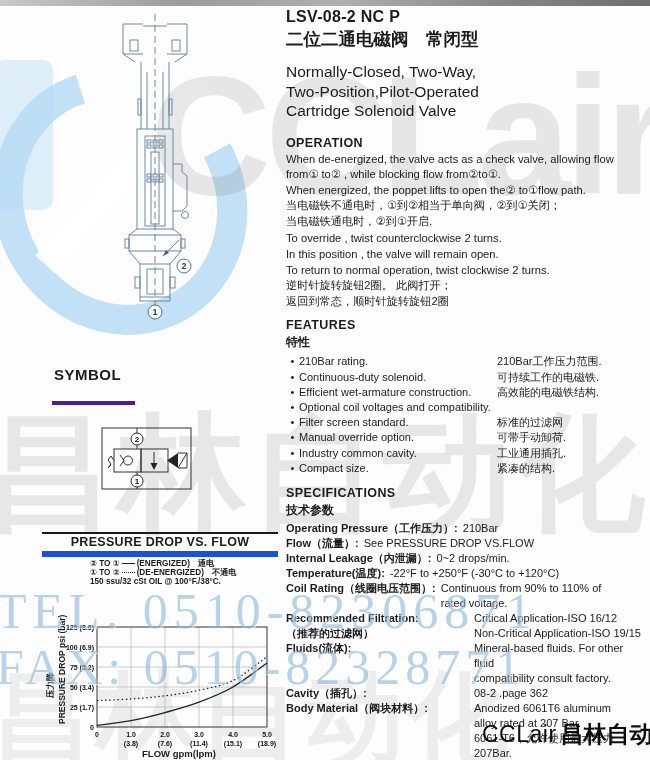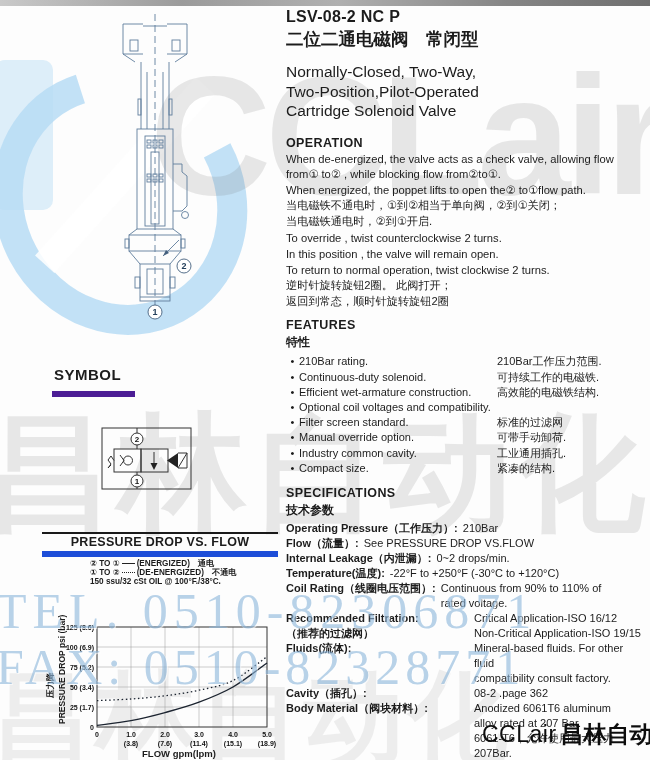--- a/index.html
+++ b/index.html
@@ -18,21 +18,21 @@
           color:#8fb8dc;opacity:.62;letter-spacing:5px;z-index:3;text-shadow:1px 1px 0 #fff;}
   .wm-swirl{position:absolute;left:-15px;top:42px;z-index:0;}
   
   .valve-drawing{position:absolute;left:40px;top:14px;z-index:2;}
   .valve-drawing path,.valve-drawing rect,.valve-drawing line,.valve-drawing circle,.valve-drawing polyline
       {fill:none;stroke:#5f7d9c;stroke-width:.9;}
   .valve-drawing .lbl{fill:#24405c;stroke:none;font-size:9px;font-weight:bold;text-anchor:middle;}
   .valve-drawing .lblc{fill:#fff;stroke:#44607e;stroke-width:.9;}
   .valve-drawing .fillarrow{fill:#44607e;stroke:none;}
   .symbol-heading{position:absolute;left:52px;top:366px;z-index:2;font-size:15px;font-weight:bold;
-        letter-spacing:.5px;border-bottom:6px solid #4c1d95;padding:0 14px 8px 2px;}
+        letter-spacing:.5px;border-bottom:4px solid #4c1d95;padding:0 14px 18px 2px;}
   .symbol-svg{position:absolute;left:98px;top:424px;z-index:2;}
   .symbol-svg .ln{fill:none;stroke:#333;stroke-width:1;}
   .symbol-svg .fillb{fill:#222;stroke:none;}
   .symbol-svg .pc{fill:#fff;stroke:#333;stroke-width:1;}
   .symbol-svg .pt{fill:#111;font-size:8px;font-weight:bold;text-anchor:middle;}
   
   .chart-block{position:absolute;left:42px;top:532px;width:236px;z-index:2;}
   .chart-title{border-top:2px solid #1a1a1a;border-bottom:6px solid #1d4ed8;text-align:center;
         font-size:12.5px;font-weight:bold;letter-spacing:.3px;padding:1px 0;height:15px;}
   .legend{margin:2px 0 0 48px;font-size:8.2px;font-weight:bold;line-height:9px;}

